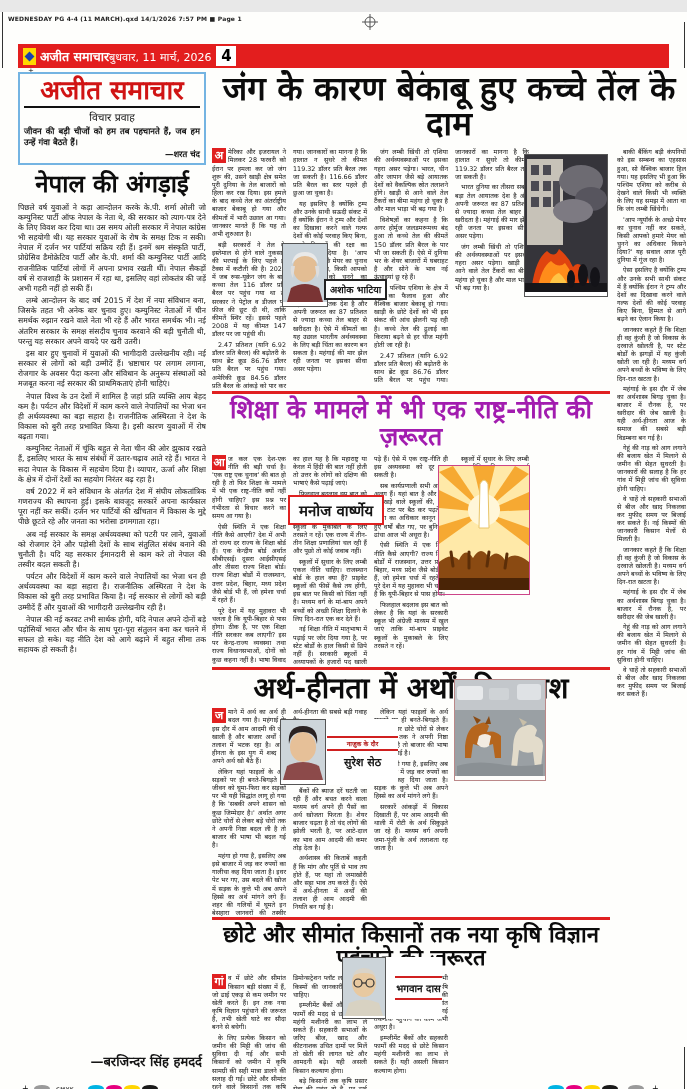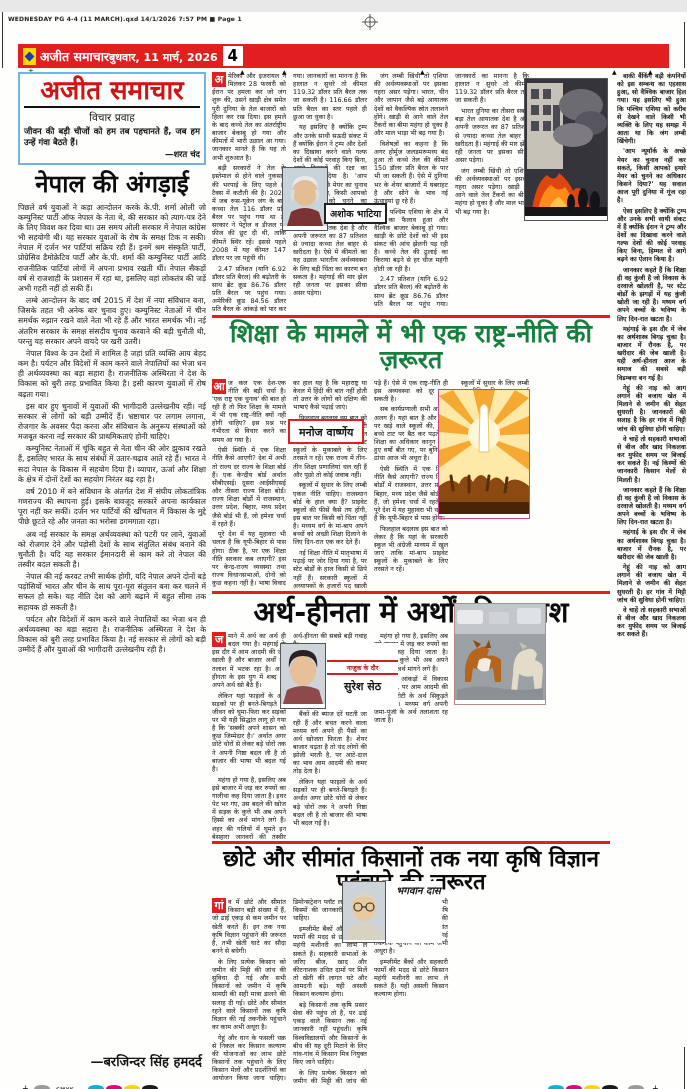--- a/index.html
+++ b/index.html
@@ -28,21 +28,21 @@
   .paper-name{color:#fff;font-weight:800;font-size:12.5px;white-space:nowrap;}
   .band{flex:1;height:24px;margin:0 8px;position:relative;
         background:repeating-linear-gradient(90deg,#ffffff 0 13px,#cfe7cd 13px 26px,#ffffff 26px 39px,#9ccf9e 39px 52px,#e4f2e2 52px 65px,#63ac72 65px 78px);}
   .band::before{content:"";position:absolute;left:0;top:0;width:24px;height:24px;
         background:repeating-linear-gradient(115deg,#2b3fae 0 3px,rgba(0,0,0,0) 3px 9px);}
   .band::after{content:"";position:absolute;right:0;top:0;width:24px;height:24px;
         background:repeating-linear-gradient(65deg,#2b3fae 0 3px,rgba(0,0,0,0) 3px 9px);}
   .oval{position:absolute;left:50%;top:50%;transform:translate(-50%,-50%);width:172px;height:23px;
         background:#e31e1e;border:2px solid #b80d0d;border-radius:50%;display:flex;align-items:center;justify-content:center;
         color:#1b1464;font-weight:800;font-size:13.5px;z-index:2;}
-  .date-text{color:#fff;font-weight:700;font-size:11px;white-space:nowrap;margin-right:5px;text-align:right;}
+  .date-text{color:#fff;font-weight:400;font-size:11px;white-space:nowrap;margin-right:5px;text-align:right;}
   .page-num{width:20px;height:20px;background:#fff;color:#000;font-weight:800;font-size:15px;
         display:flex;align-items:center;justify-content:center;margin-right:2px;}
   
   .content{position:absolute;left:18px;top:60px;width:651px;height:1008px;display:flex;}
   .left-col{width:188px;flex:none;margin-right:6px;}
   .main{flex:1;position:relative;}
   
   .masthead-box{border:2px solid #74b4e2;padding:3px 4px 4px;}
   .masthead-title{color:#d01414;font-weight:800;font-size:26px;text-align:center;line-height:1.05;
         border-bottom:2px solid #111;padding-bottom:2px;}
@@ -52,52 +52,52 @@
   .edit-headline{font-size:24px;font-weight:800;text-align:center;line-height:1.1;margin:6px 0 5px;color:#0c0c0c;}
   .edit-body{height:846px;overflow:hidden;font-size:7.6px;line-height:10.15px;text-align:justify;color:#111;}
   .edit-body p{margin:0 0 2px;text-indent:8px;}
   .edit-body p:first-child{text-indent:0;}
   .signature{font-size:13px;font-weight:800;text-align:right;margin-top:3px;padding-right:4px;}
   
   .h-oil{font-size:33px;font-weight:800;text-align:center;line-height:1.05;margin:0 0 7px;color:#0b0b0b;}
   .mainrow{display:flex;}
   .stack{width:398px;flex:none;}
   .rail{width:69px;flex:none;margin-left:7px;position:relative;}
-  .rail-text{height:932px;overflow:hidden;font-size:6.4px;line-height:8.15px;text-align:justify;font-weight:bold;}
+  .rail-text{height:932px;overflow:hidden;font-size:6.4px;line-height:8.15px;text-align:justify;}
   .rail-text p{margin:0 0 2px;text-indent:6px;}
   .cols{column-gap:7px;column-fill:auto;overflow:hidden;font-size:6.4px;line-height:8.15px;text-align:justify;position:relative;}
   .cols p{margin:0 0 2.5px;text-indent:6px;}
   .cols p.lead{text-indent:0;}
   .c5{column-count:5;}
   .body-oil{height:243px;}
   .body-edu{height:212px;}
   .body-eco{height:209px;}
   .body-agr{height:190px;}
   .dc{float:left;width:14px;height:15px;background:#e02020;color:#fff;font-weight:800;font-size:11px;
       line-height:15px;text-align:center;margin-right:2px;}
   .red-rule{height:3px;background:#e02020;margin:0 0 3px;}
-  .h-edu{font-size:25px;font-weight:800;text-align:center;line-height:1.05;margin:1px 0 5px;color:#15803d;}
+  .h-edu{font-size:25px;font-weight:800;text-align:center;line-height:1.05;margin:1px 0 5px;color:#a21caf;}
   .h-eco{font-size:29px;font-weight:800;text-align:center;line-height:1.05;margin:1px 0 5px;color:#0b0b0b;}
   .h-agr{font-size:22px;font-weight:800;text-align:center;line-height:1.05;margin:2px 0 5px;color:#0b0b0b;}
   
   .ov{position:absolute;z-index:3;}
   .photo-frame{border:1px solid #555;background:#fff;}
   .author-card1{left:70px;top:95px;width:106px;height:64px;}
   .author-card1 .pic{position:absolute;left:0;top:0;}
   .author-card1 .nm{position:absolute;left:42px;top:36px;background:#fff;border:2px solid #222;
       padding:2px 4px;font-size:9.5px;font-weight:800;white-space:nowrap;}
   .name-box-edu{left:76px;top:104px;background:#fff;border:2px solid #e02020;padding:3px 9px;
-      font-size:11px;font-weight:800;white-space:nowrap;}
+      font-size:15px;font-weight:800;white-space:nowrap;}
   .author-card3{left:68px;top:52px;width:118px;height:66px;background:#fff;display:flex;}
   .author-card3 .txt{flex:1;padding-left:1px;display:flex;flex-direction:column;justify-content:center;}
   .minil{height:2px;background:#d02020;margin:1px 0;}
   .lbl3{font-size:6.3px;font-weight:800;color:#b01515;text-align:center;}
   .nm3{font-size:11px;font-weight:800;text-align:center;margin-top:2px;}
   .author-card4{left:130px;top:40px;width:100px;height:62px;background:#fff;display:flex;}
-  .author-card4 .txt{flex:1;padding-left:9px;display:flex;flex-direction:row;justify-content:center;font-style:italic;}
+  .author-card4 .txt{flex:1;padding-left:9px;display:flex;flex-direction:column;justify-content:center;}
   .nm4{font-size:10px;font-weight:800;text-align:center;margin:2px 0;}
   .fire-photo{left:312px;top:6px;}
   .rays-photo{left:226px;top:74px;border:1px solid #c48;}
   .dogs-photo{left:242px;top:12px;border:1px solid #b88;}
 </style>
 </head>
 <body>
 
 <div class="page">
 
@@ -135,32 +135,33 @@
       <div class="masthead-box">
         <div class="masthead-title">अजीत समाचार</div>
         <div class="vichar">विचार प्रवाह</div>
         <div class="quote">जीवन की बड़ी चीजों को हम तब पहचानते हैं, जब हम उन्हें गंवा बैठते हैं।</div>
         <div class="quote-attr">—शरत चंद</div>
       </div>
       <div class="edit-headline">नेपाल की अंगड़ाई</div>
       <div class="edit-body">
           <p>पिछले वर्ष युवाओं ने कड़ा आन्दोलन करके के.पी. शर्मा ओली जो कम्युनिस्ट पार्टी ऑफ नेपाल के नेता थे, की सरकार को त्याग-पत्र देने के लिए विवश कर दिया था। उस समय ओली सरकार में नेपाल कांग्रेस भी सहयोगी थी। यह सरकार युवाओं के रोष के समक्ष टिक न सकी। नेपाल में दर्जन भर पार्टियां सक्रिय रही हैं। इनमें श्रम संस्कृति पार्टी, प्रोग्रेसिव डैमोक्रेटिव पार्टी और के.पी. शर्मा की कम्युनिस्ट पार्टी आदि राजनीतिक पार्टियां लोगों में अपना प्रभाव रखती थीं। नेपाल सैकड़ों वर्ष से राजशाही के प्रशासन में रहा था, इसलिए वहां लोकतंत्र की जड़ें अभी गहरी नहीं हो सकी हैं।</p>
           <p>लम्बे आन्दोलन के बाद वर्ष 2015 में देश में नया संविधान बना, जिसके तहत भी अनेक बार चुनाव हुए। कम्युनिस्ट नेताओं में चीन समर्थक रुझान रखने वाले नेता भी रहे हैं और भारत समर्थक भी। नई अंतरिम सरकार के समक्ष संसदीय चुनाव करवाने की बड़ी चुनौती थी, परन्तु यह सरकार अपने वायदे पर खरी उतरी।</p>
+          <p>इस बार हुए चुनावों में युवाओं की भागीदारी उल्लेखनीय रही। नई सरकार से लोगों को बड़ी उम्मीदें हैं। भ्रष्टाचार पर लगाम लगाना, रोजगार के अवसर पैदा करना और संविधान के अनुरूप संस्थाओं को मजबूत करना नई सरकार की प्राथमिकताएं होनी चाहिएं।</p>
           <p>नेपाल विश्व के उन देशों में शामिल है जहां प्रति व्यक्ति आय बेहद कम है। पर्यटन और विदेशों में काम करने वाले नेपालियों का भेजा धन ही अर्थव्यवस्था का बड़ा सहारा है। राजनीतिक अस्थिरता ने देश के विकास को बुरी तरह प्रभावित किया है। इसी कारण युवाओं में रोष बढ़ता गया।</p>
-          <p>इस बार हुए चुनावों में युवाओं की भागीदारी उल्लेखनीय रही। नई सरकार से लोगों को बड़ी उम्मीदें हैं। भ्रष्टाचार पर लगाम लगाना, रोजगार के अवसर पैदा करना और संविधान के अनुरूप संस्थाओं को मजबूत करना नई सरकार की प्राथमिकताएं होनी चाहिएं।</p>
           <p>कम्युनिस्ट नेताओं में चूंकि बहुत से नेता चीन की ओर झुकाव रखते हैं, इसलिए भारत के साथ संबंधों में उतार-चढ़ाव आते रहे हैं। भारत ने सदा नेपाल के विकास में सहयोग दिया है। व्यापार, ऊर्जा और शिक्षा के क्षेत्र में दोनों देशों का सहयोग निरंतर बढ़ रहा है।</p>
-          <p>वर्ष 2010 में बने संविधान के अंतर्गत देश में संघीय लोकतांत्रिक गणराज्य की स्थापना हुई। इसके बावजूद सरकारें अपना कार्यकाल पूरा नहीं कर सकीं। दर्जन भर पार्टियों की खींचतान में विकास के मुद्दे पीछे छूटते रहे और जनता का भरोसा डगमगाता रहा।</p>
+          <p>वर्ष 2022 में बने संविधान के अंतर्गत देश में संघीय लोकतांत्रिक गणराज्य की स्थापना हुई। इसके बावजूद सरकारें अपना कार्यकाल पूरा नहीं कर सकीं। दर्जन भर पार्टियों की खींचतान में विकास के मुद्दे पीछे छूटते रहे और जनता का भरोसा डगमगाता रहा।</p>
           <p>अब नई सरकार के समक्ष अर्थव्यवस्था को पटरी पर लाने, युवाओं को रोजगार देने और पड़ोसी देशों के साथ संतुलित संबंध बनाने की चुनौती है। यदि यह सरकार ईमानदारी से काम करे तो नेपाल की तस्वीर बदल सकती है।</p>
+          <p>पर्यटन और विदेशों में काम करने वाले नेपालियों का भेजा धन ही अर्थव्यवस्था का बड़ा सहारा है। राजनीतिक अस्थिरता ने देश के विकास को बुरी तरह प्रभावित किया है। नई सरकार से लोगों को बड़ी उम्मीदें हैं और युवाओं की भागीदारी उल्लेखनीय रही है।</p>
           <p>नेपाल की नई करवट तभी सार्थक होगी, यदि नेपाल अपने दोनों बड़े पड़ोसियों भारत और चीन के साथ पूरा-पूरा संतुलन बना कर चलने में सफल हो सके। यह नीति देश को आगे बढ़ाने में बहुत सीमा तक सहायक हो सकती है।</p>
-          <p>पर्यटन और विदेशों में काम करने वाले नेपालियों का भेजा धन ही अर्थव्यवस्था का बड़ा सहारा है। राजनीतिक अस्थिरता ने देश के विकास को बुरी तरह प्रभावित किया है। नई सरकार से लोगों को बड़ी उम्मीदें हैं और युवाओं की भागीदारी उल्लेखनीय रही है।</p>
         </div>
       <div class="signature">—बरजिन्दर सिंह हमदर्द</div>
     </aside>
 
     <main class="main">
+      <h1 class="h-oil">जंग के कारण बेकाबू हुए कच्चे तेल के दाम</h1>
 
       <div class="mainrow">
         <div class="stack">
 
           <section style="position:relative;">
             <div class="cols c5 body-oil">
               <p class="lead"><span class="dc">अ</span><span>मेरिका और इजरायल ने मिलकर 28 फरवरी को ईरान पर हमला कर जो जंग शुरू की, उसने खाड़ी क्षेत्र समेत पूरी दुनिया के तेल बाजारों को हिला कर रख दिया। इस हमले के बाद कच्चे तेल का अंतर्राष्ट्रीय बाजार बेकाबू हो गया और कीमतों में भारी उछाल आ गया। जानकार मानते हैं कि यह तो अभी शुरुआत है।</span></p>
               <div>
                   <p>बड़ी सरकारों ने तेल के इस्तेमाल से होने वाले नुकसान की भरपाई के लिए पहले ही टैक्स में कटौती की है। 2022 में जब रूस-यूक्रेन जंग के बाद कच्चा तेल 116 डॉलर प्रति बैरल पर पहुंच गया था तो सरकार ने पेट्रोल व डीजल पर फ्रीज की छूट दी थी, ताकि कीमतें स्थिर रहें। इससे पहले 2008 में यह कीमत 147 डॉलर पर जा पहुंची थी।</p>
                   <p>2.47 प्रतिशत (यानि 6.92 डॉलर प्रति बैरल) की बढ़ोतरी के साथ ब्रेंट क्रूड 86.76 डॉलर प्रति बैरल पर पहुंच गया। अमेरिकी क्रूड 84.56 डॉलर प्रति बैरल के आंकड़े को पार कर गया। जानकारों का मानना है कि हालात न सुधरे तो कीमत 119.32 डॉलर प्रति बैरल तक जा सकती है। 116.66 डॉलर प्रति बैरल का स्तर पहले ही छुआ जा चुका है।</p>
@@ -265,20 +266,21 @@
           <section style="position:relative;">
             <div class="red-rule"></div>
             <h2 class="h-eco">अर्थ-हीनता में अर्थों की तलाश</h2>
             <div class="cols c5 body-eco">
               <p class="lead"><span class="dc">ज</span><span>माने में अर्थ का अर्थ ही बदल गया है। महंगाई के इस दौर में आम आदमी की जेब खाली है और बाजार अर्थों की तलाश में भटक रहा है। अर्थ-हीनता के इस युग में शब्द भी अपने अर्थ खो बैठे हैं।</span></p>
               <div>
                   <p>लेकिन यहां फाइलों के अर्थ सड़कों पर ही बनते-बिगड़ते हैं। जीवन को घुमा-फिरा कर सड़कों पर भी यही सिद्धांत लागू हो गया है कि 'सबकी अपने शासन को कुछ जिम्मेदार है।' अर्थात अगर छोटे चोरों से लेकर बड़े चोरों तक ने अपनी निष्ठा बदल ली है तो बाजार की भाषा भी बदल गई है।</p>
                   <p>महंगा हो गया है, इसलिए अब इसे बाजार में जड़ कर रुपयों का गालीचा कह दिया जाता है। इधर पेट भर गए, उस बदले की खोज में सड़क के कुत्ते भी अब अपने हिस्से का अर्थ मांगने लगे हैं। शहर की गलियों में घूमते इन बेसहारा जानवरों की तस्वीर अर्थ-हीनता की सबसे बड़ी गवाह है।</p>
                   <p>सरकारें आंकड़ों में विकास दिखाती हैं, पर आम आदमी की थाली में रोटी के अर्थ सिकुड़ते जा रहे हैं। रुपया गिरता है, भाव चढ़ते हैं और मध्यम वर्ग अपनी जमा-पूंजी के अर्थ तलाशता रह जाता है।</p>
                   <p>बैंकों की ब्याज दरें घटती जा रही हैं और बचत करने वाला मध्यम वर्ग अपने ही पैसों का अर्थ खोजता फिरता है। शेयर बाजार चढ़ता है तो चंद लोगों की झोली भरती है, पर आटे-दाल का भाव आम आदमी की कमर तोड़ देता है।</p>
+                  <p>अर्थशास्त्र की किताबें कहती हैं कि मांग और पूर्ति से भाव तय होते हैं, पर यहां तो जमाखोरी और सट्टा भाव तय करते हैं। ऐसे में अर्थ-हीनता में अर्थों की तलाश ही आम आदमी की नियति बन गई है।</p>
                   <p>लेकिन यहां फाइलों के अर्थ सड़कों पर ही बनते-बिगड़ते हैं। अर्थात अगर छोटे चोरों से लेकर बड़े चोरों तक ने अपनी निष्ठा बदल ली है तो बाजार की भाषा भी बदल गई है।</p>
                   <p>महंगा हो गया है, इसलिए अब इसे बाजार में जड़ कर रुपयों का गालीचा कह दिया जाता है। सड़क के कुत्ते भी अब अपने हिस्से का अर्थ मांगने लगे हैं।</p>
                   <p>सरकारें आंकड़ों में विकास दिखाती हैं, पर आम आदमी की थाली में रोटी के अर्थ सिकुड़ते जा रहे हैं। मध्यम वर्ग अपनी जमा-पूंजी के अर्थ तलाशता रह जाता है।</p>
                 </div>
             </div>
             <div class="ov author-card3">
               <div class="photo-frame">
                 <svg width="44" height="60" viewBox="0 0 44 60">
                     <rect width="44" height="60" fill="#cdd5da"></rect>
                     <path d="M2 60 L6 46 Q22 38 38 46 L42 60 Z" fill="#8c4a4a"></path>

